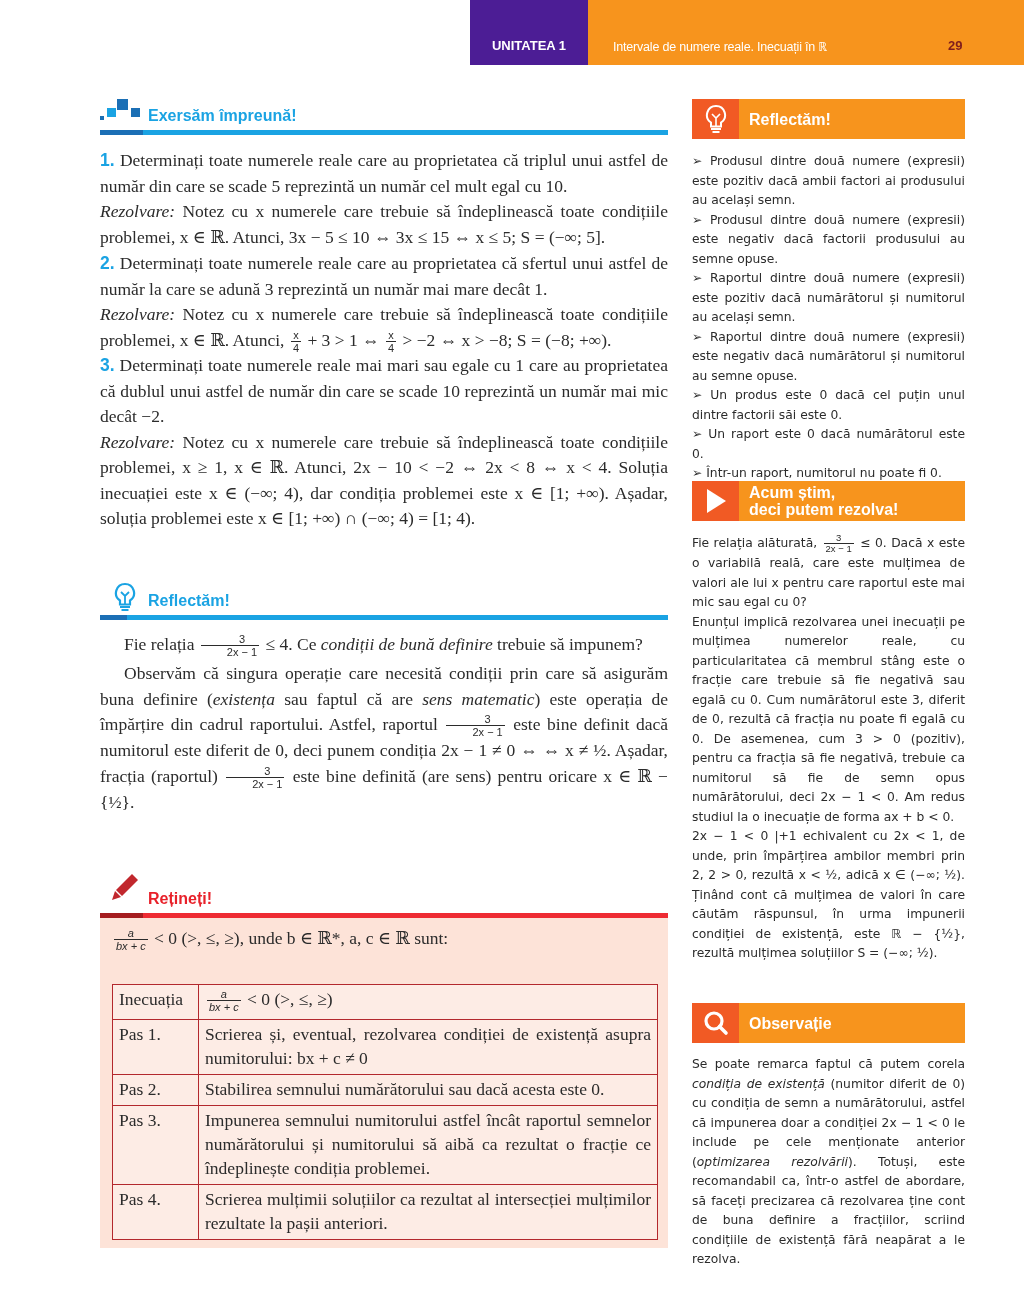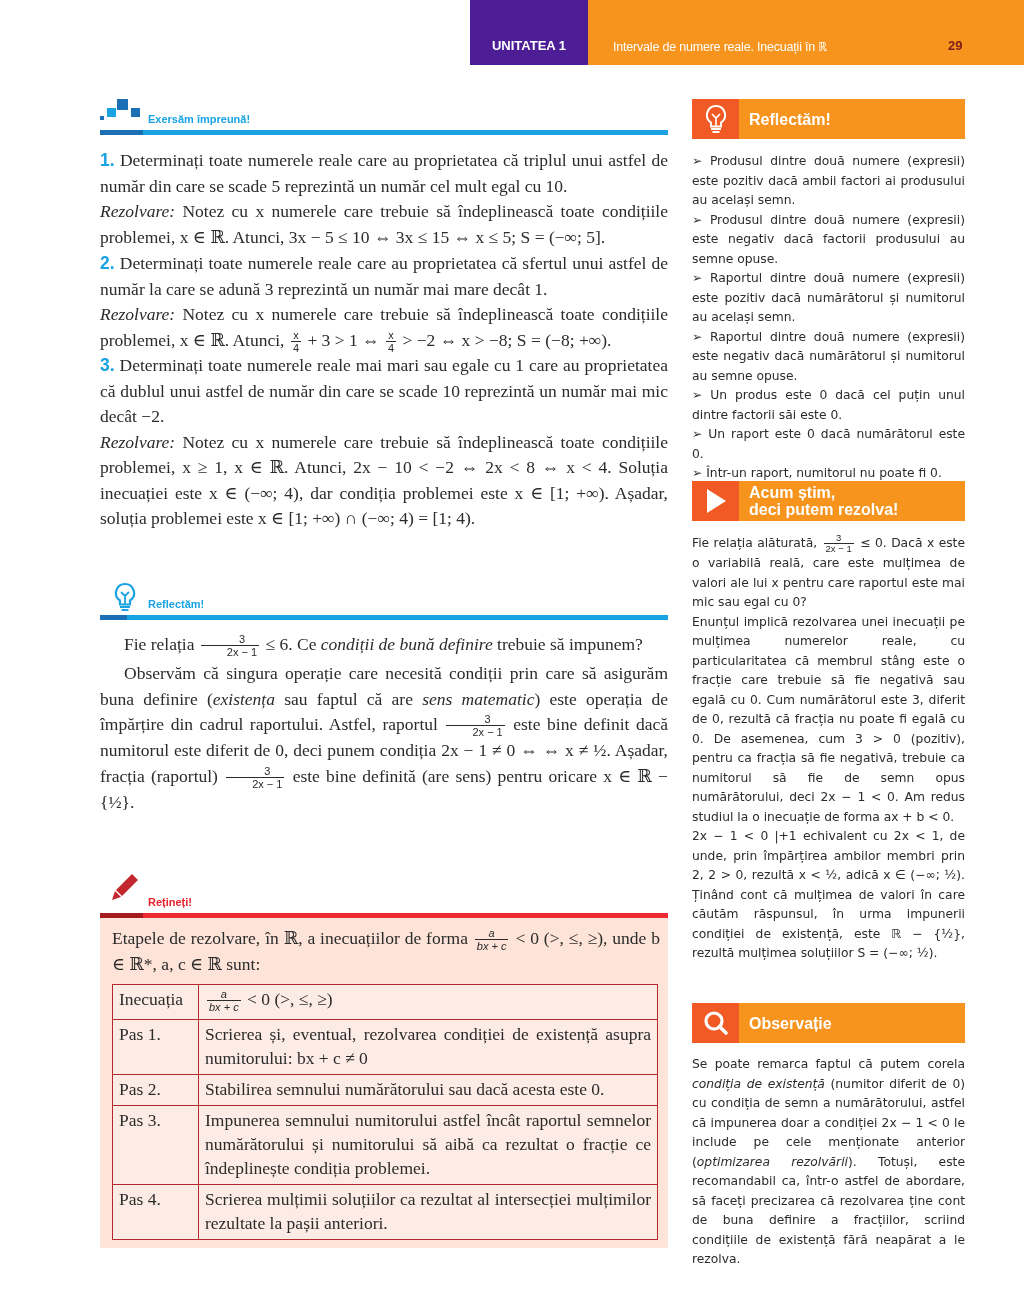--- a/index.html
+++ b/index.html
@@ -13,21 +13,21 @@
     display: flex; align-items: center; justify-content: center; padding-top: 26px; }
   .hdr-title { position: absolute; left: 143px; top: 38px; color: #fff; font-family: "Liberation Sans", sans-serif;
     font-size: 12.5px; letter-spacing: -0.2px; text-align: center; }
   .hdr-page { position: absolute; left: 478px; top: 38px; color: #7f1d1d; font-family: "Liberation Sans", sans-serif;
     font-weight: bold; font-size: 13px; }
 
   
   .left { position: absolute; left: 100px; width: 568px; }
   .sec-head { position: absolute; left: 100px; width: 568px; height: 40px; }
   .sec-head .title { position: absolute; left: 48px; bottom: 10px; font-family: "Liberation Sans", sans-serif;
-    font-weight: bold; font-size: 11px; }
+    font-weight: bold; font-size: 16px; }
   .sec-head .bar { position: absolute; left: 0; bottom: 0; width: 100%; height: 5px; }
   .sec-head .bar .dark { position: absolute; left: 0; top: 0; width: 43px; height: 5px; }
   .blue .title { color: #1aa3e3; }
   .blue .bar { background: #1aa3e3; }
   .blue .bar .dark { background: #1b6fb5; }
   .red .title { color: #e8212a; }
   .red .bar { background: #ee2b33; }
   .red .bar .dark { background: #a51c1f; }
 
   .para { font-size: 17.5px; line-height: 25.5px; text-align: justify; }
@@ -111,21 +111,21 @@
   </svg>
   <span class="title">Reflectăm!</span>
   <div class="bar">
       <div class="dark" style="width:27px;"></div>
     </div>
 </div>
 
 <div class="left para indent" style="top:632px;">
   <span>Fie relația</span>
   <span class="frac"><span class="n">3</span><span class="d">2x − 1</span></span>
-  <span>≤ 6. Ce</span>
+  <span>≤ 4. Ce</span>
   <i>condiții de bună definire</i>
   <span>trebuie să impunem?</span>
 </div>
 <div class="left para indent" style="top:661px;">
   <span>Observăm că singura operație care necesită condiții prin care să asigurăm buna definire (</span><i>existența</i><span> sau faptul că are </span><i>sens matematic</i><span>) este operația de împărțire din cadrul raportului. Astfel, raportul</span>
   <span class="frac"><span class="n">3</span><span class="d">2x − 1</span></span>
   <span>este bine definit dacă numitorul este diferit de 0, deci punem condiția 2x − 1 ≠ 0 ⇔ ⇔ x ≠ ½. Așadar, fracția (raportul)</span>
   <span class="frac"><span class="n">3</span><span class="d">2x − 1</span></span>
   <span>este bine definită (are sens) pentru oricare x ∈ ℝ − {½}.</span>
 </div>
@@ -136,21 +136,20 @@
     <path d="M5 19 l6 6 l-9 3 z" fill="#c1272d"></path>
   </svg>
   <span class="title">Rețineți!</span>
   <div class="bar">
       <div class="dark"></div>
     </div>
 </div>
 
 <div class="ret-box">
   <div class="ret-intro" style="text-align:justify;">
-    <span>Etapele de rezolvare, în ℝ, a inecuațiilor de forma</span>
     <span class="frac"><span class="n" style="font-style:italic;">a</span><span class="d" style="font-style:italic;">bx + c</span></span>
     <span>&lt; 0 (&gt;, ≤, ≥), unde b ∈ ℝ*, a, c ∈ ℝ sunt:</span>
   </div>
   <table class="ret-table">
     <tbody>
         <tr>
       <td class="c1">Inecuația</td>
       <td style="padding-bottom:6px;">
         <span class="frac"><span class="n" style="font-style:italic;">a</span><span class="d" style="font-style:italic;">bx + c</span></span>
         <span>&lt; 0 (&gt;, ≤, ≥)</span>

